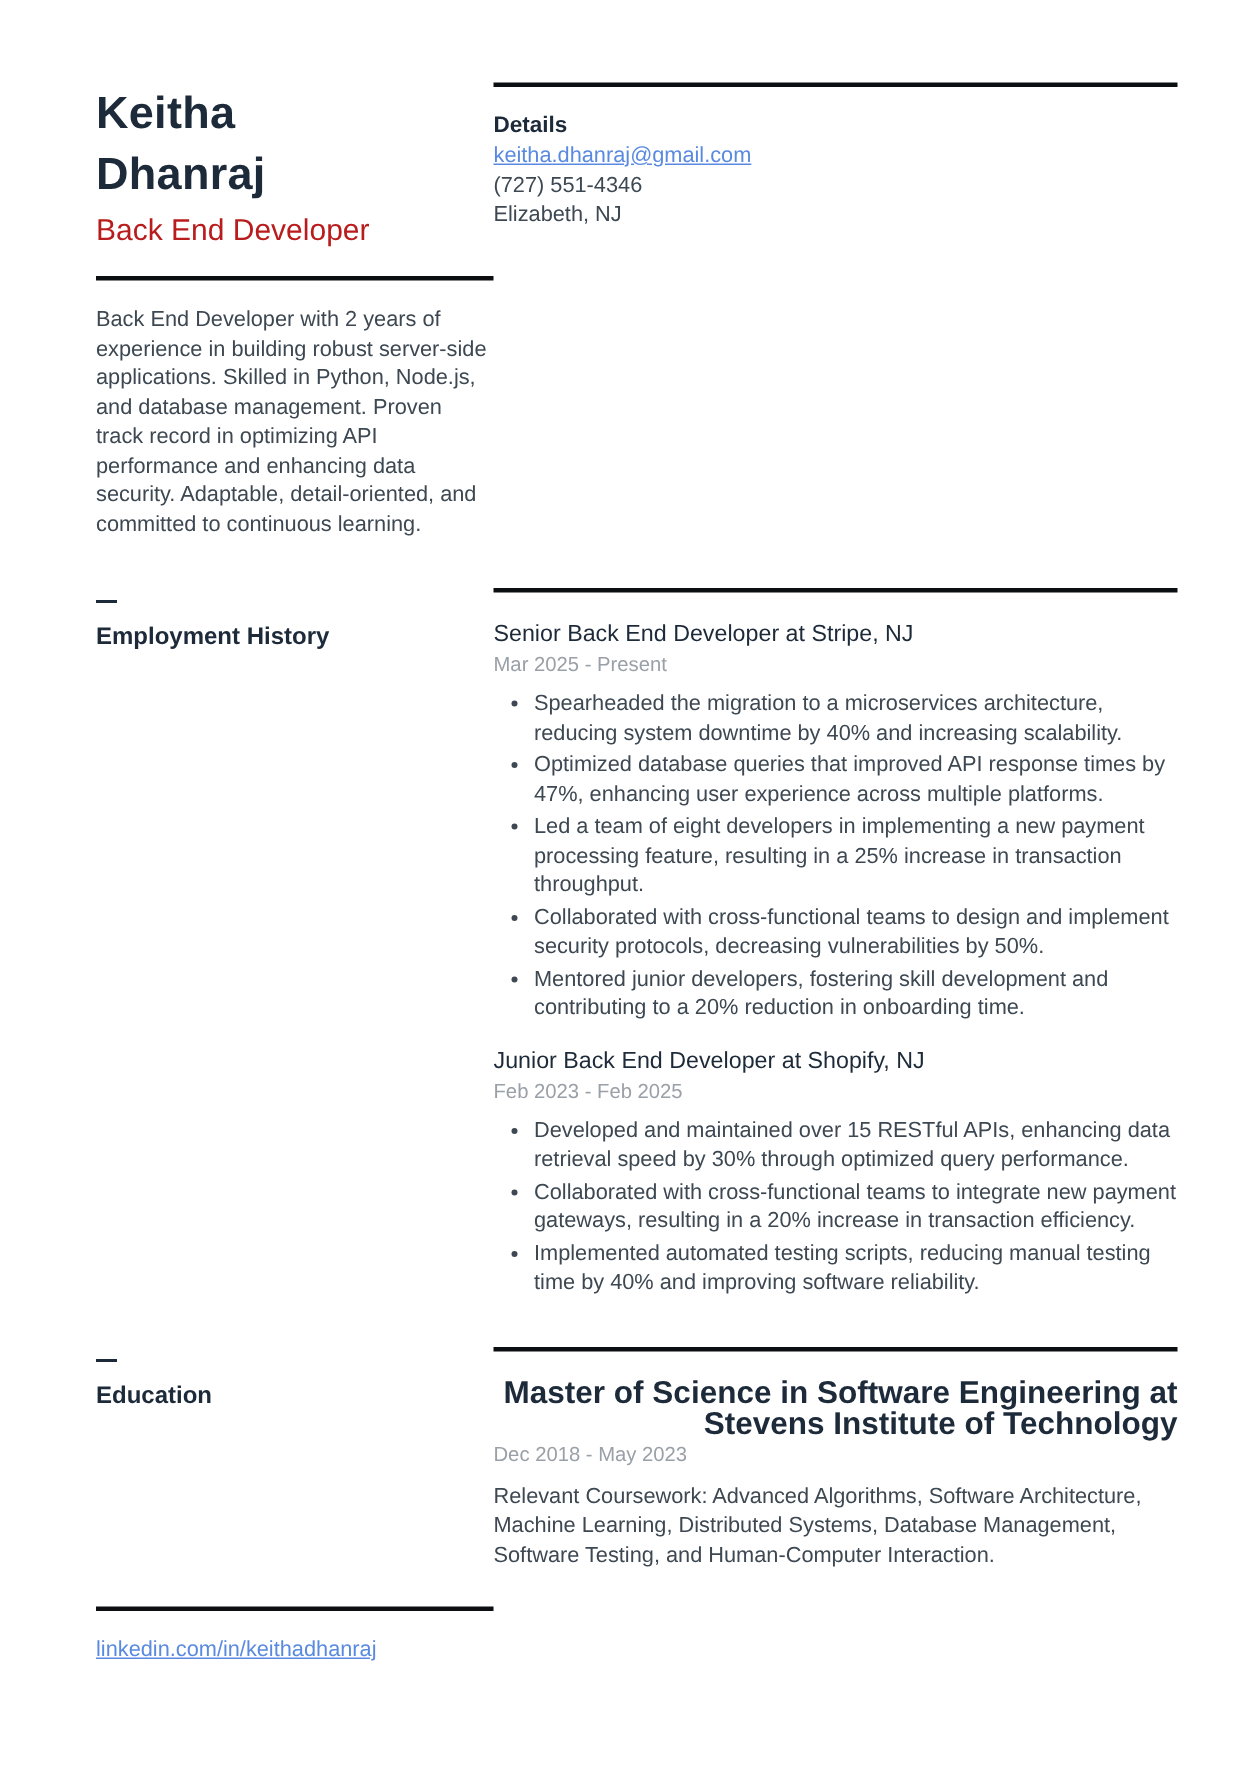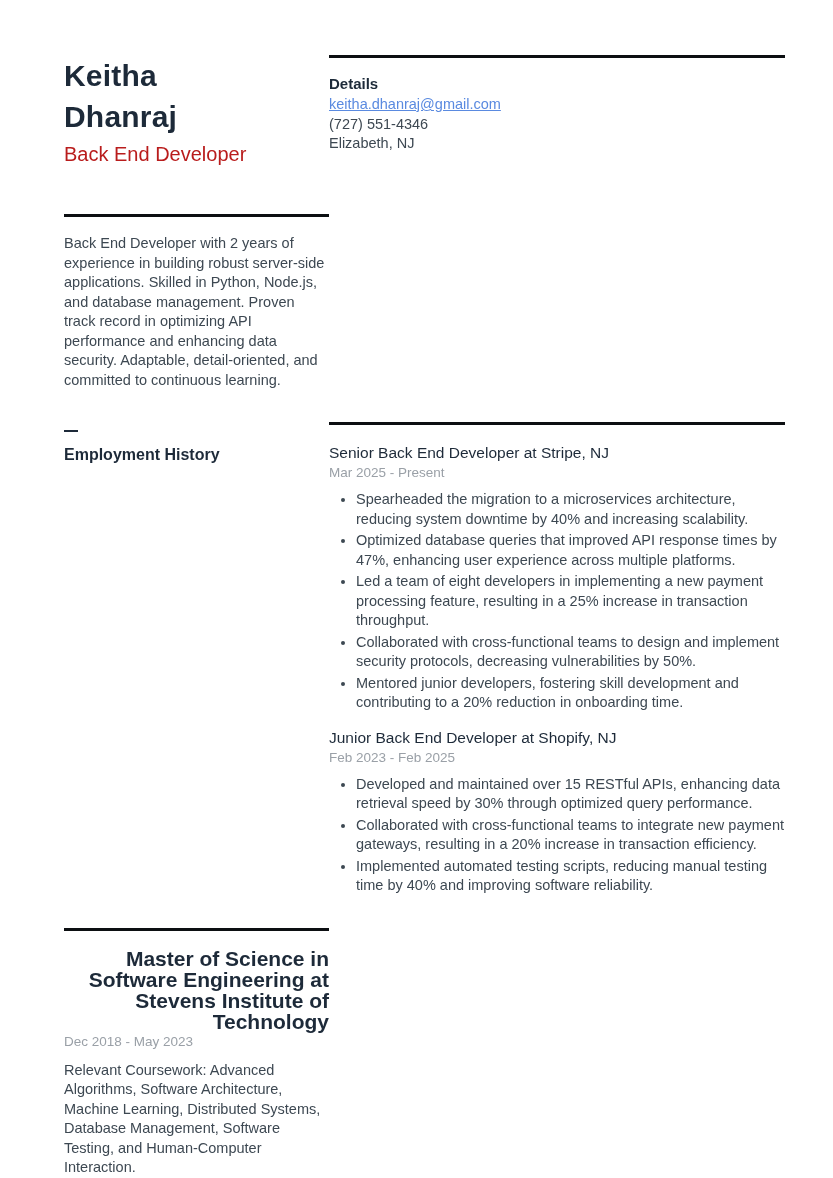--- a/index.html
+++ b/index.html
@@ -66,21 +66,21 @@
   }
   ul.job-bullets li {
     font-size: 14.5px; line-height: 19.5px; color: #3d4852;
     margin-bottom: 2px;
   }
   .edu-title {
     font-size: 21px; line-height: 21px; font-weight: 700; color: #1d2a39; text-align: right;
   }
   .edu-course { margin-top: 10px; }
   
-  .row-header     { margin-bottom: 46px; }
+  .row-header     { margin-bottom: 16px; }
   .row-profile    { margin-bottom: 32px; }
   .row-employment { margin-bottom: 30px; }
   .row-education  { margin-bottom: 24px; }
 </style>
 </head>
 <body>
 
 <div class="page">
 
   <div class="row row-header">
@@ -135,20 +135,24 @@
               <li>Developed and maintained over 15 RESTful APIs, enhancing data retrieval speed by 30% through optimized query performance.</li>
               <li>Collaborated with cross-functional teams to integrate new payment gateways, resulting in a 20% increase in transaction efficiency.</li>
               <li>Implemented automated testing scripts, reducing manual testing time by 40% and improving software reliability.</li>
             </ul>
   </div>
 </div>
     </div>
   </div>
 
   <div class="row row-education">
+    <div class="left-cell">
+      <div class="dash"></div>
+      <div class="section-label">Education</div>
+    </div>
     <div>
       <div class="rule"></div>
       <div class="right-body">
         <div class="edu-title">Master of Science in Software Engineering at Stevens Institute of Technology</div>
         <div class="edu-dates">Dec 2018 - May 2023</div>
         <p class="para edu-course">Relevant Coursework: Advanced Algorithms, Software Architecture, Machine Learning, Distributed Systems, Database Management, Software Testing, and Human-Computer Interaction.</p>
       </div>
     </div>
   </div>
 

